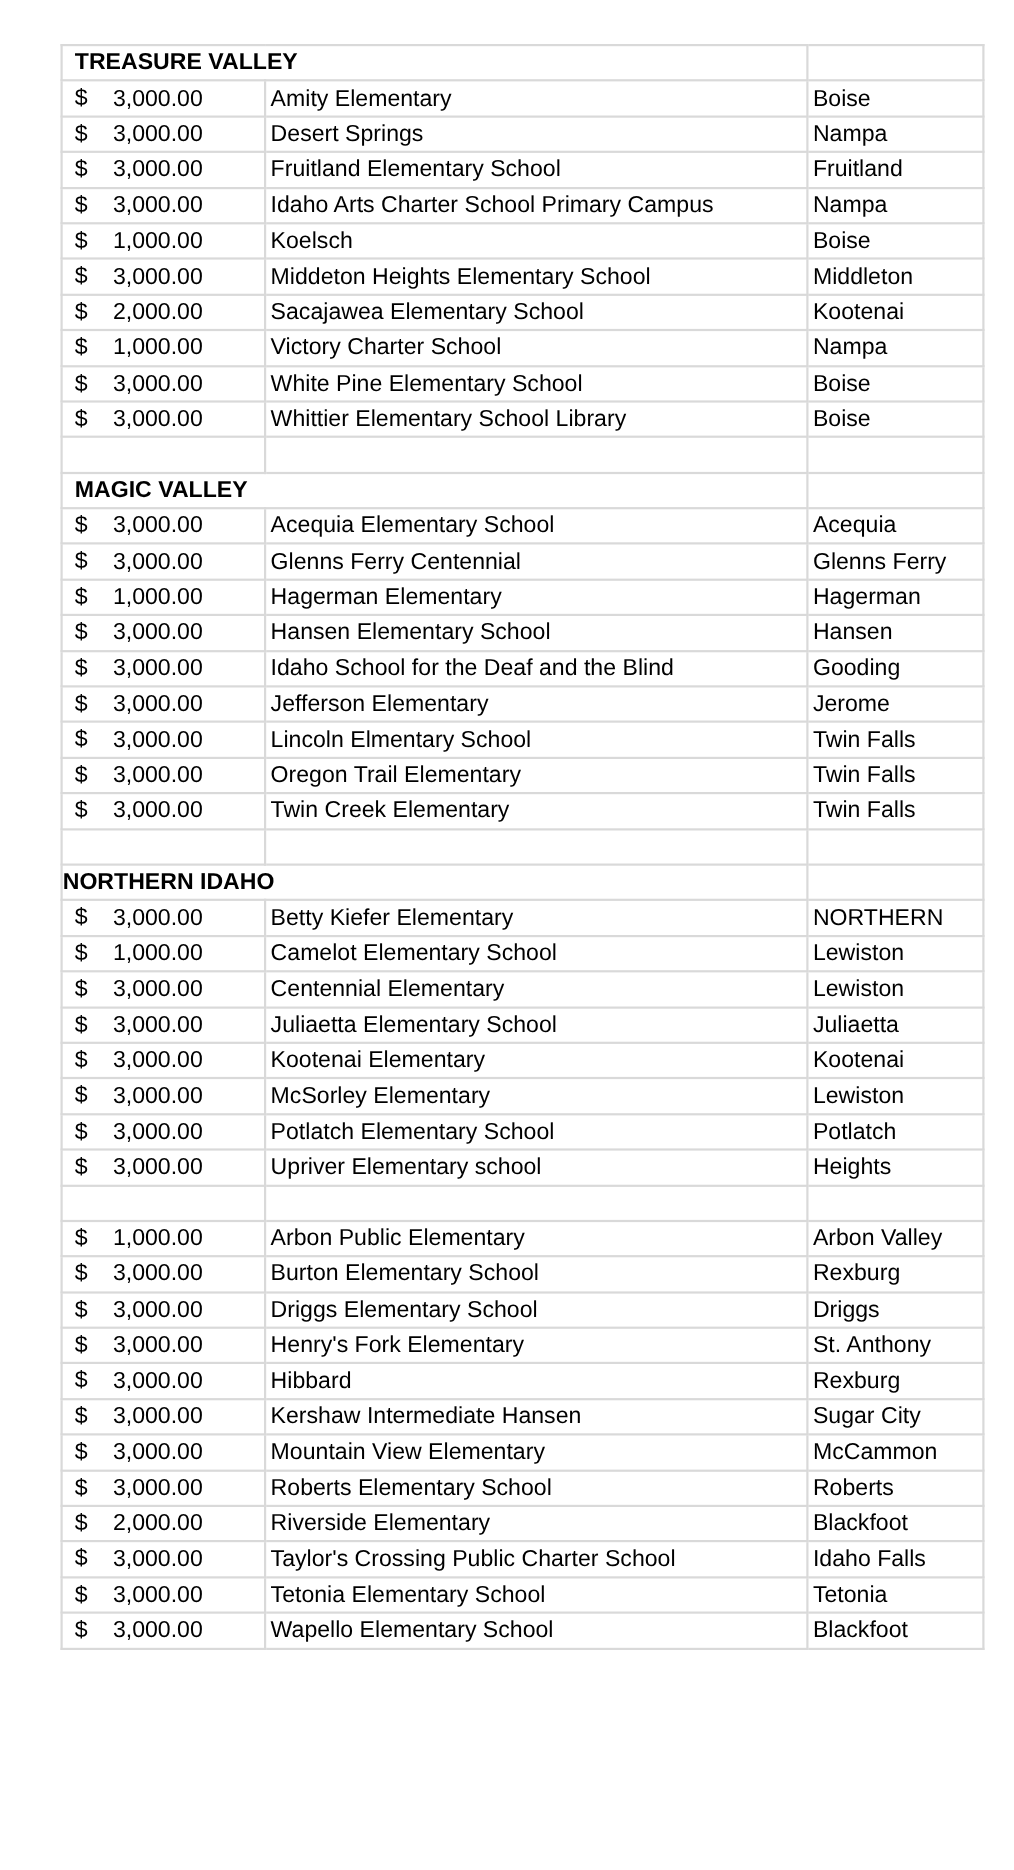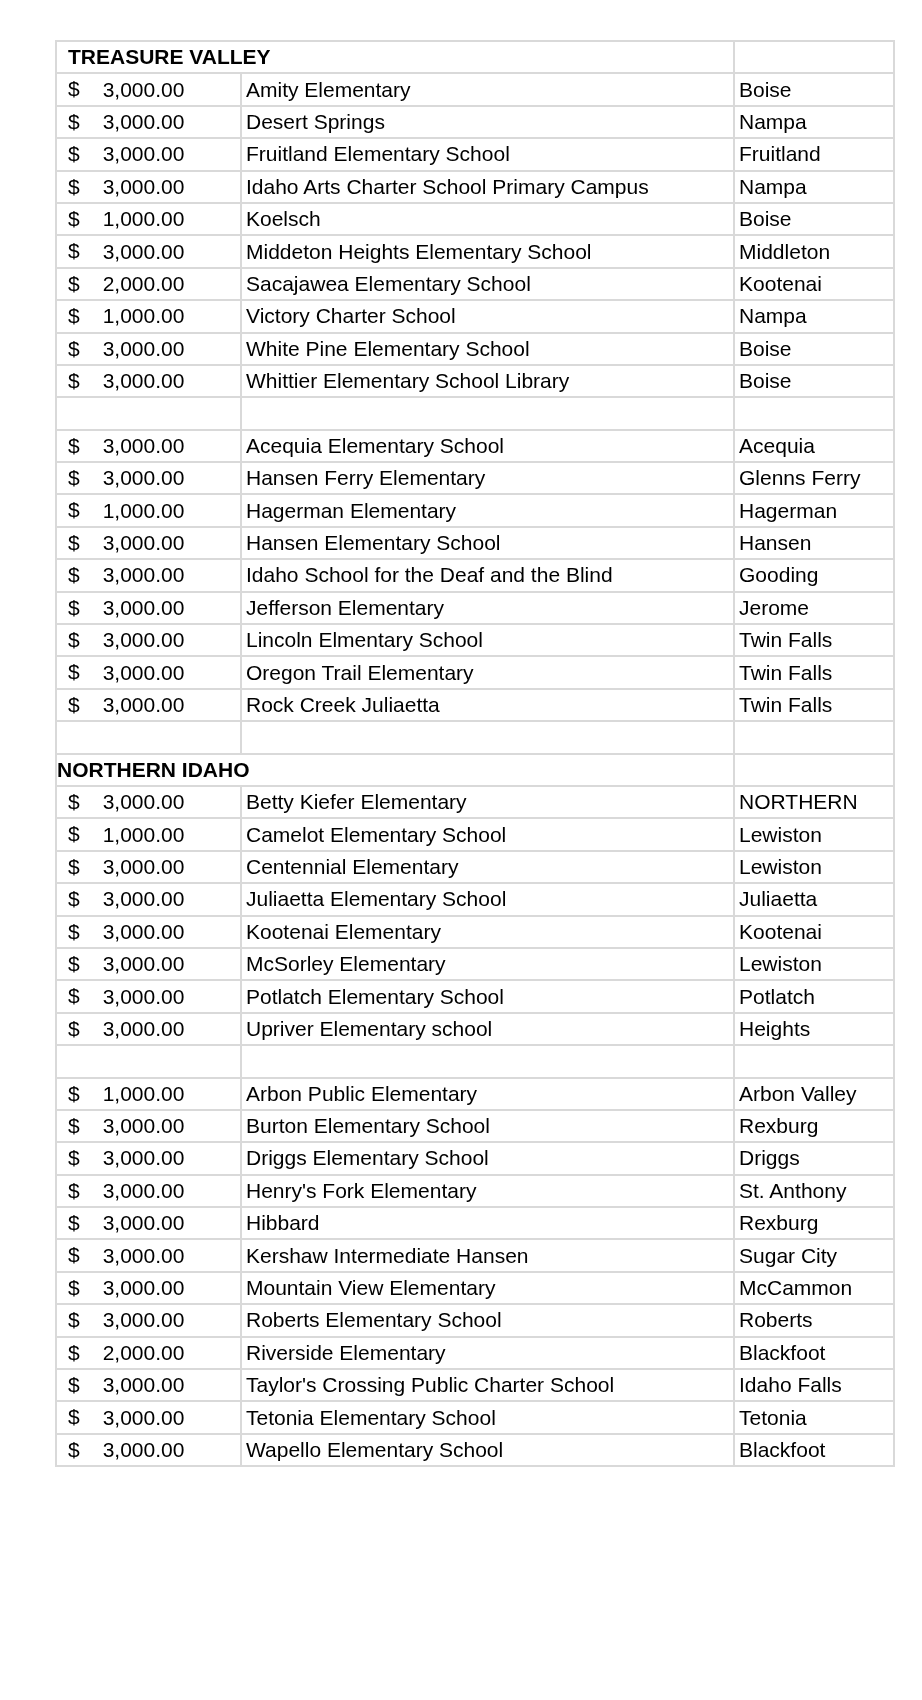--- a/index.html
+++ b/index.html
@@ -150,33 +150,37 @@
         </td>
         <td>Whittier Elementary School Library</td>
         <td>Boise</td>
       </tr>
       <tr>
         <td></td>
         <td></td>
         <td></td>
       </tr>
       <tr>
+        <td colspan="2" class="section-title">MAGIC VALLEY</td>
+        <td></td>
+      </tr>
+      <tr>
         <td class="amt-cell">
           <span class="dollar">$</span>
           <span class="amount">3,000.00</span>
         </td>
         <td>Acequia Elementary School</td>
         <td>Acequia</td>
       </tr>
       <tr>
         <td class="amt-cell">
           <span class="dollar">$</span>
           <span class="amount">3,000.00</span>
         </td>
-        <td>Hansen Ferry Elementary</td>
+        <td>Glenns Ferry Centennial</td>
         <td>Glenns Ferry</td>
       </tr>
       <tr>
         <td class="amt-cell">
           <span class="dollar">$</span>
           <span class="amount">1,000.00</span>
         </td>
         <td>Hagerman Elementary</td>
         <td>Hagerman</td>
       </tr>
@@ -218,21 +222,21 @@
           <span class="amount">3,000.00</span>
         </td>
         <td>Oregon Trail Elementary</td>
         <td>Twin Falls</td>
       </tr>
       <tr>
         <td class="amt-cell">
           <span class="dollar">$</span>
           <span class="amount">3,000.00</span>
         </td>
-        <td>Rock Creek Juliaetta</td>
+        <td>Twin Creek Elementary</td>
         <td>Twin Falls</td>
       </tr>
       <tr>
         <td></td>
         <td></td>
         <td></td>
       </tr>
       <tr>
         <td colspan="2" class="section-title flush">NORTHERN IDAHO</td>
         <td></td>

